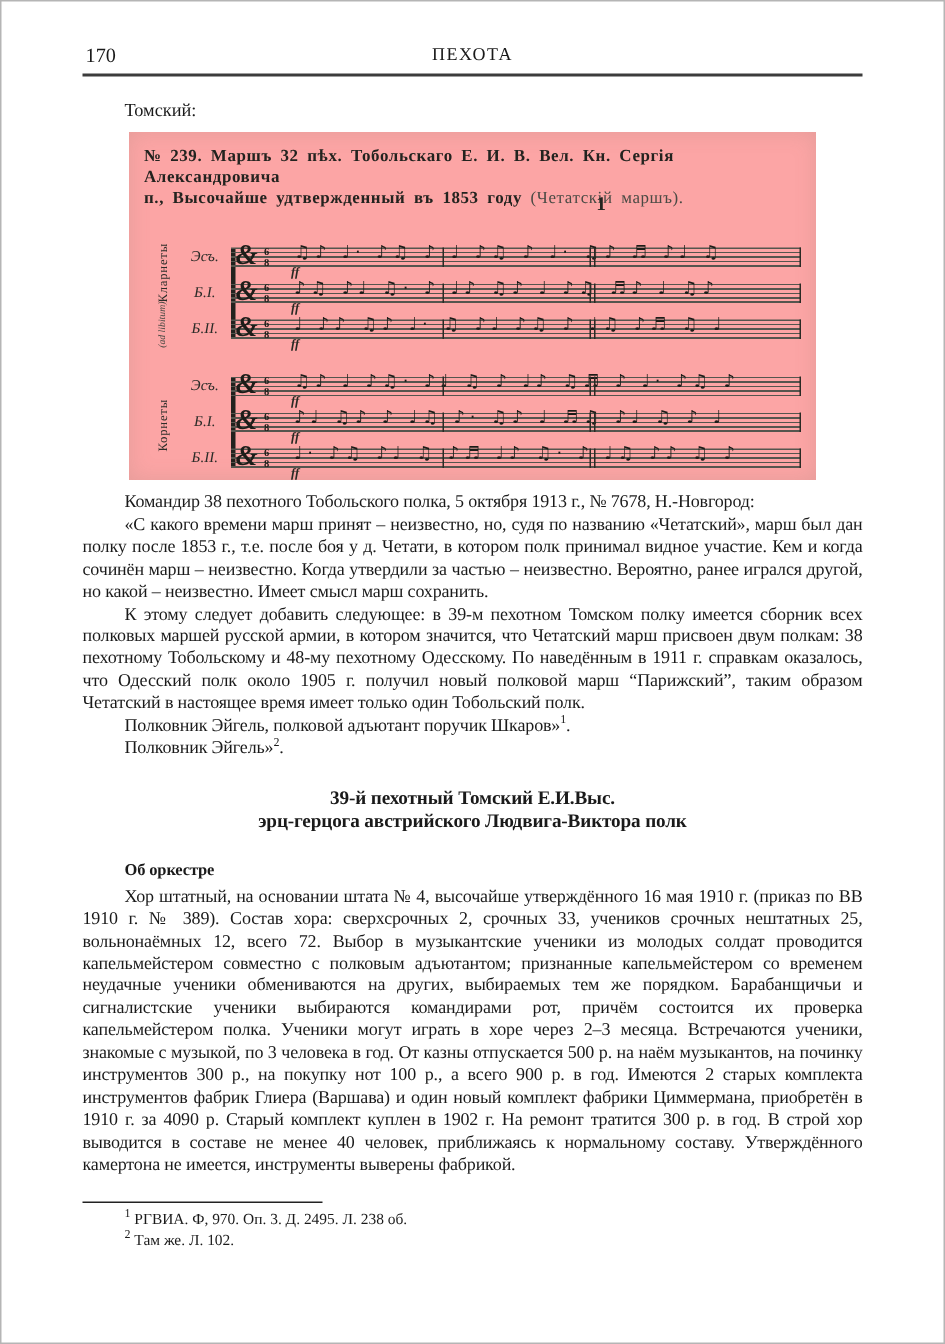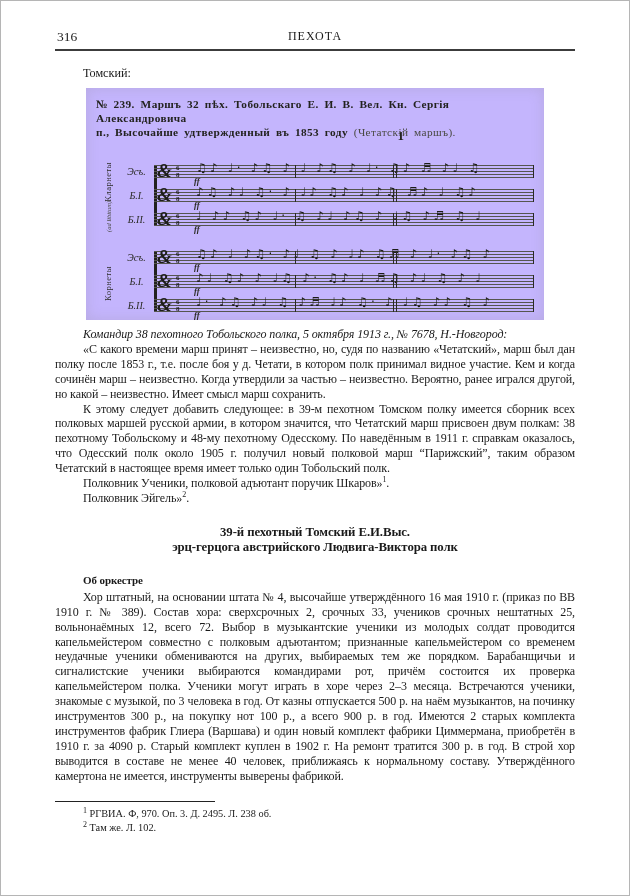--- a/index.html
+++ b/index.html
@@ -18,21 +18,21 @@
   .runhead{ position:relative; height:22px; border-bottom:2px solid #3c3c3c; margin-bottom:15px;}
   .pagenum{ position:absolute; left:2px; bottom:4px; font-size:13.5px; }
   .headtitle{ position:absolute; left:0; right:0; bottom:5px; text-align:center;
               font-size:12px; font-weight:normal; letter-spacing:1px; }
 
   .fragment-label{ font-size:12.2px; text-indent:28px; margin-bottom:7px; }
 
   
   .scan{
     width:458px; height:232px; margin-left:31px; margin-bottom:7px;
-    background:#c4b5fd;
+    background:#fca5a5;
     color:#23231f;
     padding:9px 10px 0 10px;
     position:relative;
     box-shadow:inset 0 0 14px rgba(120,115,100,.18);
   }
   .scan-title{ font-weight:bold; font-size:11.3px; line-height:14px; letter-spacing:.4px; word-spacing:2.5px; }
   .scan-title .light{ font-weight:normal; color:#4a4a44; }
   .rehearsal{ position:absolute; top:40px; left:68%; font-weight:bold; font-size:13px; }
 
   .system{ display:flex; margin-top:14px; }
@@ -56,39 +56,39 @@
   .notes{ position:absolute; left:42px; right:2px; top:-4px; white-space:nowrap; overflow:hidden;
           font-family:"DejaVu Sans", sans-serif; font-size:12px; letter-spacing:3.2px; color:#1c1c18; }
   .dyn{ position:absolute; left:40px; top:11px; font-style:italic; font-weight:bold; font-size:8.5px; color:#2a2a24;}
   .bar{ position:absolute; top:0; bottom:0; width:1px; background:#2a2a24; }
   .b1{ left:37%; } .b2{ left:63%; } .b2b{ left:63.6%; } .b3{ right:0; }
 
   
   .doc{ font-size:12px; line-height:14.9px; letter-spacing:-0.1px; }
   .doc p{ text-align:justify; }
   .indent{ text-indent:28px; }
-  .caption{ font-style:italic; }
+  .caption{ }
   sup{ font-size:8px; vertical-align:super; line-height:0; }
 
   .sect-head{ text-align:center; font-weight:bold; font-size:12.8px; line-height:15.5px;
               margin-top:19px; margin-bottom:17px; }
   .subhead{ font-weight:bold; text-indent:28px; font-size:11px; margin-bottom:2px; }
 
   
   .footnotes{ position:absolute; left:54px; top:800px; width:520px; font-size:10.3px; line-height:13.5px; }
   .fn-rule{ width:160px; border-top:1px solid #222; margin-bottom:5px; }
   .footnotes div{ text-indent:28px; }
 </style>
 </head>
 <body>
 
 <div class="page">
 
   <div class="runhead">
-    <span class="pagenum">316</span>
+    <span class="pagenum">170</span>
     <span class="headtitle">ПЕХОТА</span>
   </div>
 
   <div class="fragment-label">Томский:</div>
 
   <div class="scan">
     <div class="scan-title">
       <div>№ 239. Маршъ 32 пѣх. Тобольскаго  Е. И. В. Вел. Кн. Сергія  Александровича</div>
       <div><span>п., Высочайше удтвержденный  въ 1853 году  </span><span class="light">(Четатскій  маршъ).</span></div>
     </div>
@@ -205,21 +205,21 @@
           </div>
         </div>
       </div>
     </div>
   </div>
 
   <div class="doc">
     <p class="caption indent">Командир 38 пехотного Тобольского полка, 5 октября 1913 г., № 7678, Н.-Новгород:</p>
     <p class="indent">«С какого времени марш принят – неизвестно, но, судя по названию «Четатский», марш был дан полку после 1853 г., т.е. после боя у д. Четати, в котором полк принимал видное участие. Кем и когда сочинён марш – неизвестно. Когда утвердили за частью – неизвестно. Вероятно, ранее игрался другой, но какой – неизвестно. Имеет смысл марш сохранить.</p>
     <p class="indent">К этому следует добавить следующее: в 39-м пехотном Томском полку имеется сборник всех полковых маршей русской армии, в котором значится, что Четатский марш присвоен двум полкам: 38 пехотному Тобольскому и 48-му пехотному Одесскому. По наведённым в 1911 г. справкам оказалось, что Одесский полк около 1905 г. получил новый полковой марш “Парижский”, таким образом Четатский в настоящее время имеет только один Тобольский полк.</p>
-    <p class="indent"><span>Полковник Ученики, полковой адъютант поручик Шкаров»</span><sup>1</sup><span>.</span></p>
+    <p class="indent"><span>Полковник Эйгель, полковой адъютант поручик Шкаров»</span><sup>1</sup><span>.</span></p>
     <p class="indent"><span>Полковник Эйгель»</span><sup>2</sup><span>.</span></p>
 
     <div class="sect-head">
       <div>39-й пехотный Томский Е.И.Выс.</div>
       <div>эрц-герцога австрийского Людвига-Виктора полк</div>
     </div>
 
     <div class="subhead">Об оркестре</div>
     <p class="indent">Хор штатный, на основании штата № 4, высочайше утверждённого 16 мая 1910 г. (приказ по ВВ 1910 г. № 389). Состав хора: сверхсрочных 2, срочных 33, учеников срочных нештатных 25, вольнонаёмных 12, всего 72. Выбор в музыкантские ученики из молодых солдат проводится капельмейстером совместно с полковым адъютантом; признанные капельмейстером со временем неудачные ученики обмениваются на других, выбираемых тем же порядком. Барабанщичьи и сигналистские ученики выбираются командирами рот, причём состоится их проверка капельмейстером полка. Ученики могут играть в хоре через 2–3 месяца. Встречаются ученики, знакомые с музыкой, по 3 человека в год. От казны отпускается 500 р. на наём музыкантов, на починку инструментов 300 р., на покупку нот 100 р., а всего 900 р. в год. Имеются 2 старых комплекта инструментов фабрик Глиера (Варшава) и один новый комплект фабрики Циммермана, приобретён в 1910 г. за 4090 р. Старый комплект куплен в 1902 г. На ремонт тратится 300 р. в год. В строй хор выводится в составе не менее 40 человек, приближаясь к нормальному составу. Утверждённого камертона не имеется, инструменты выверены фабрикой.</p>
   </div>

